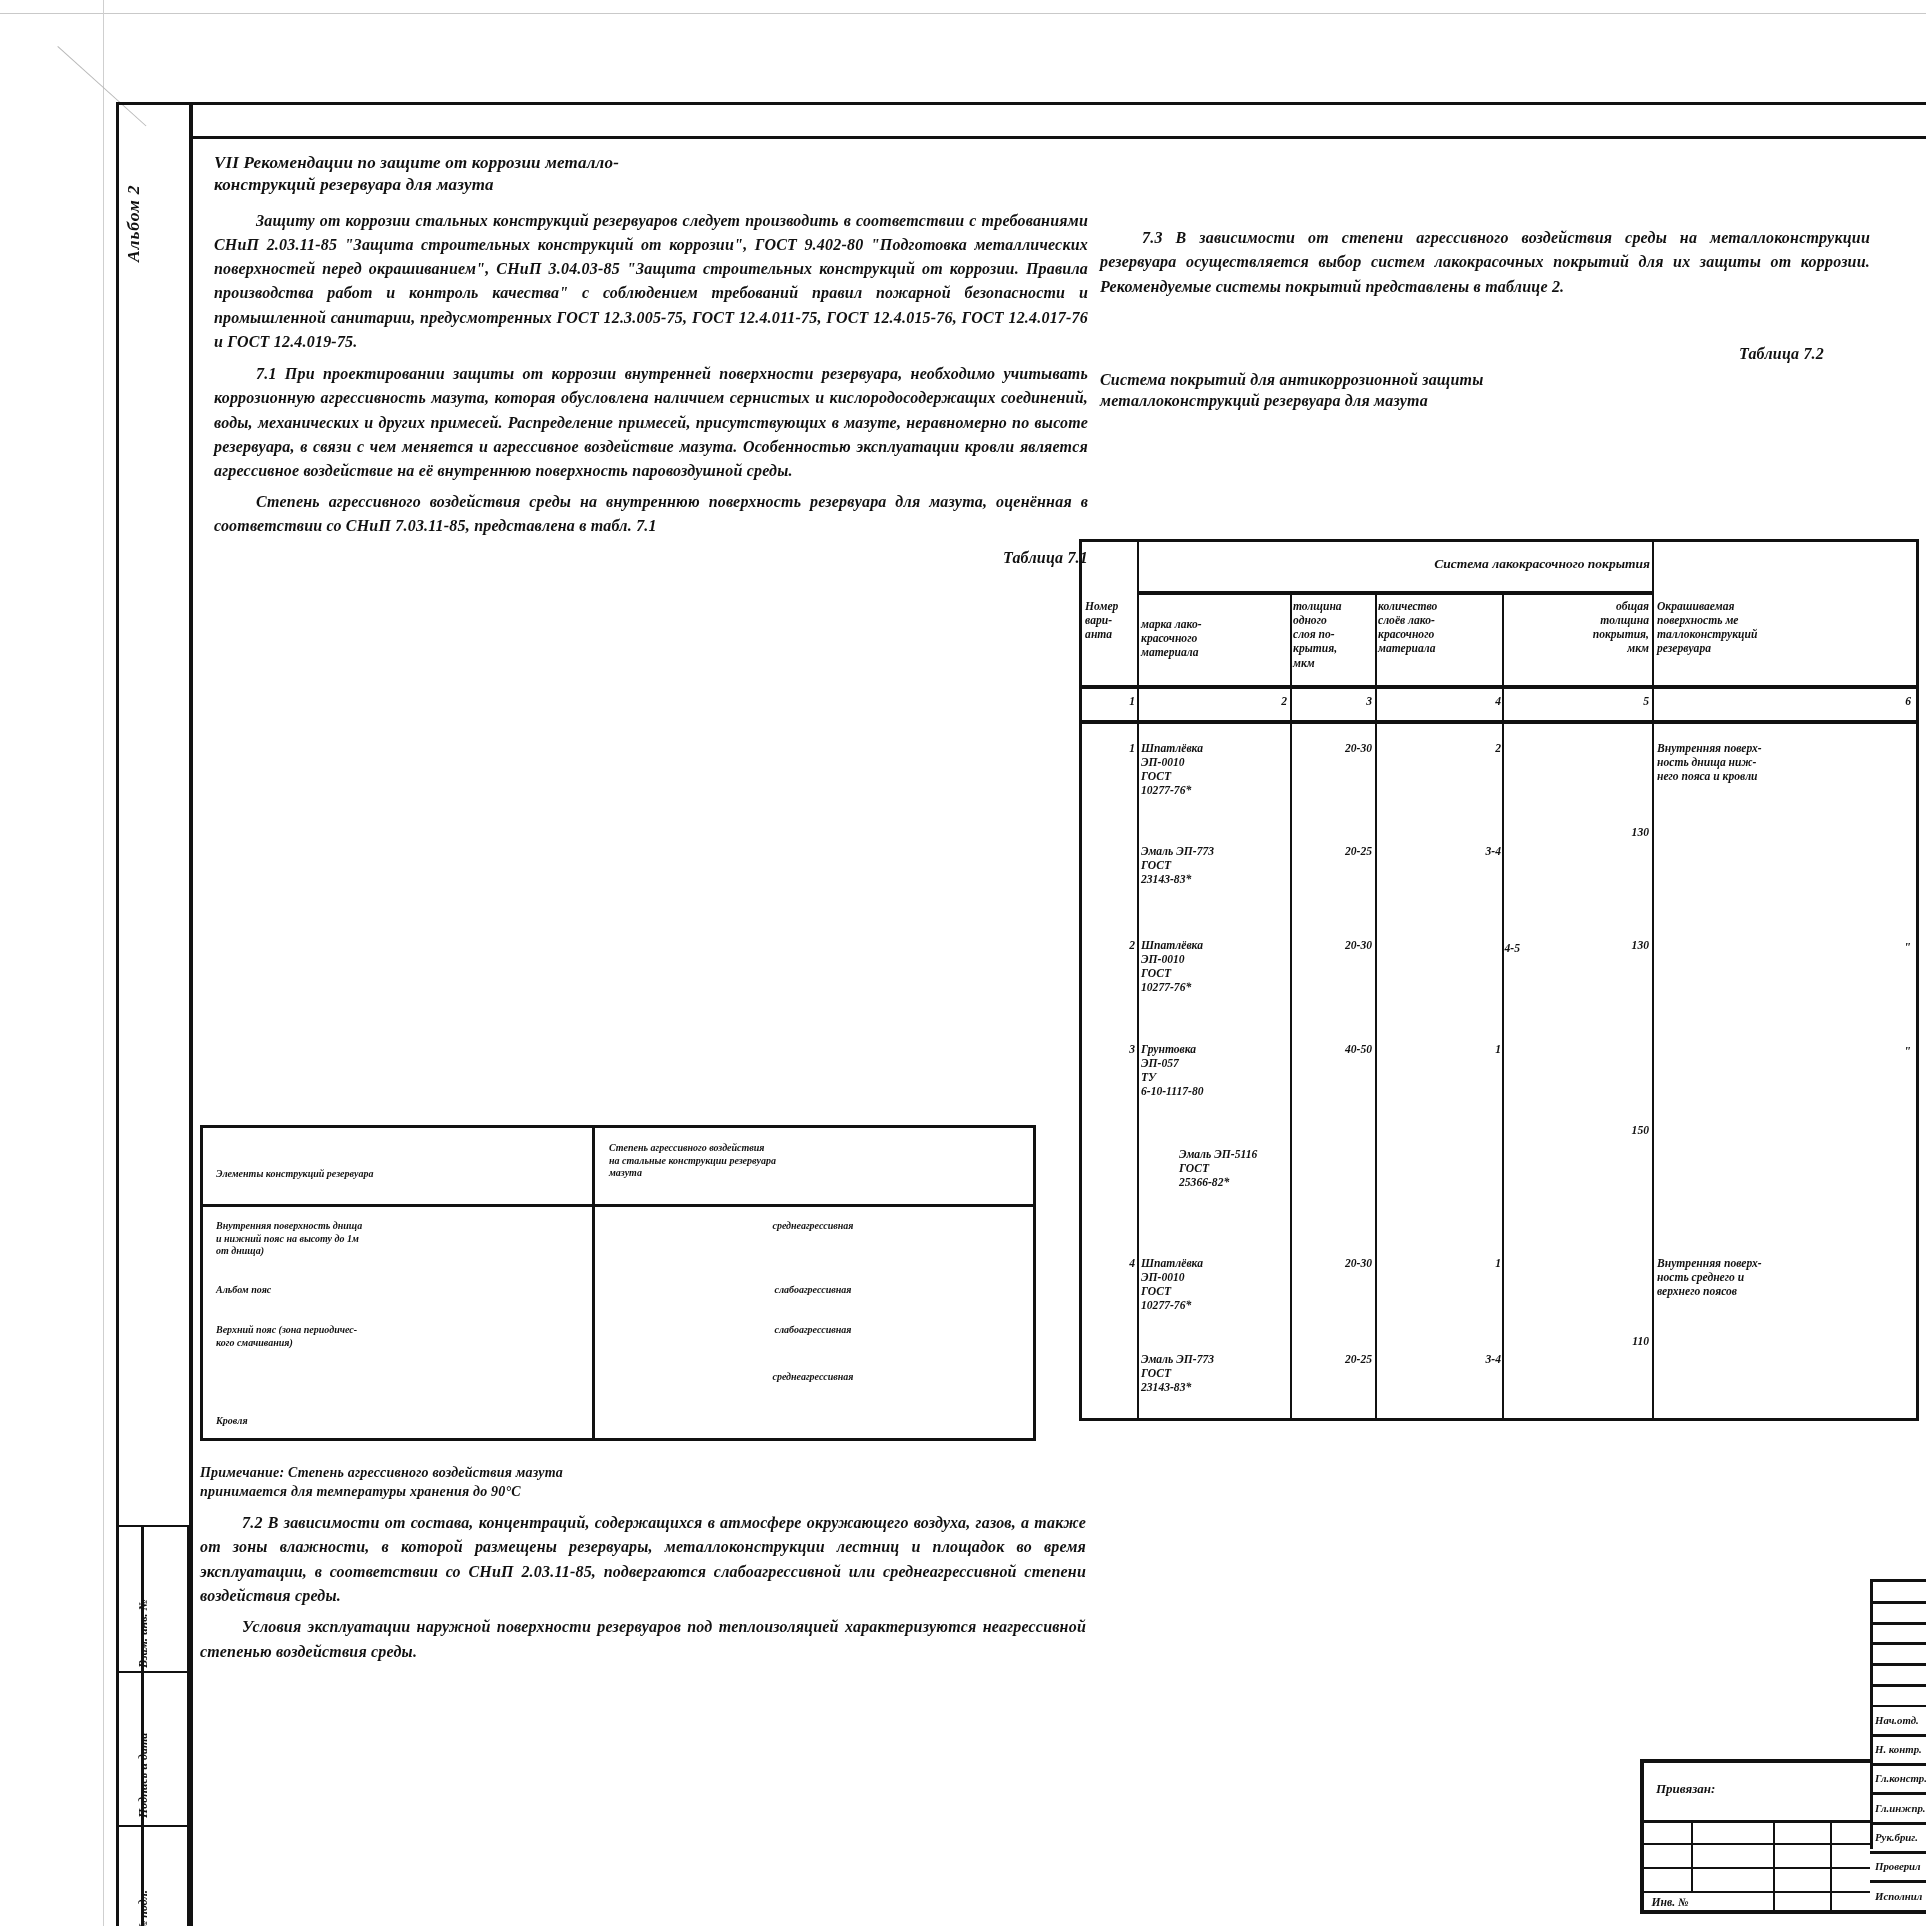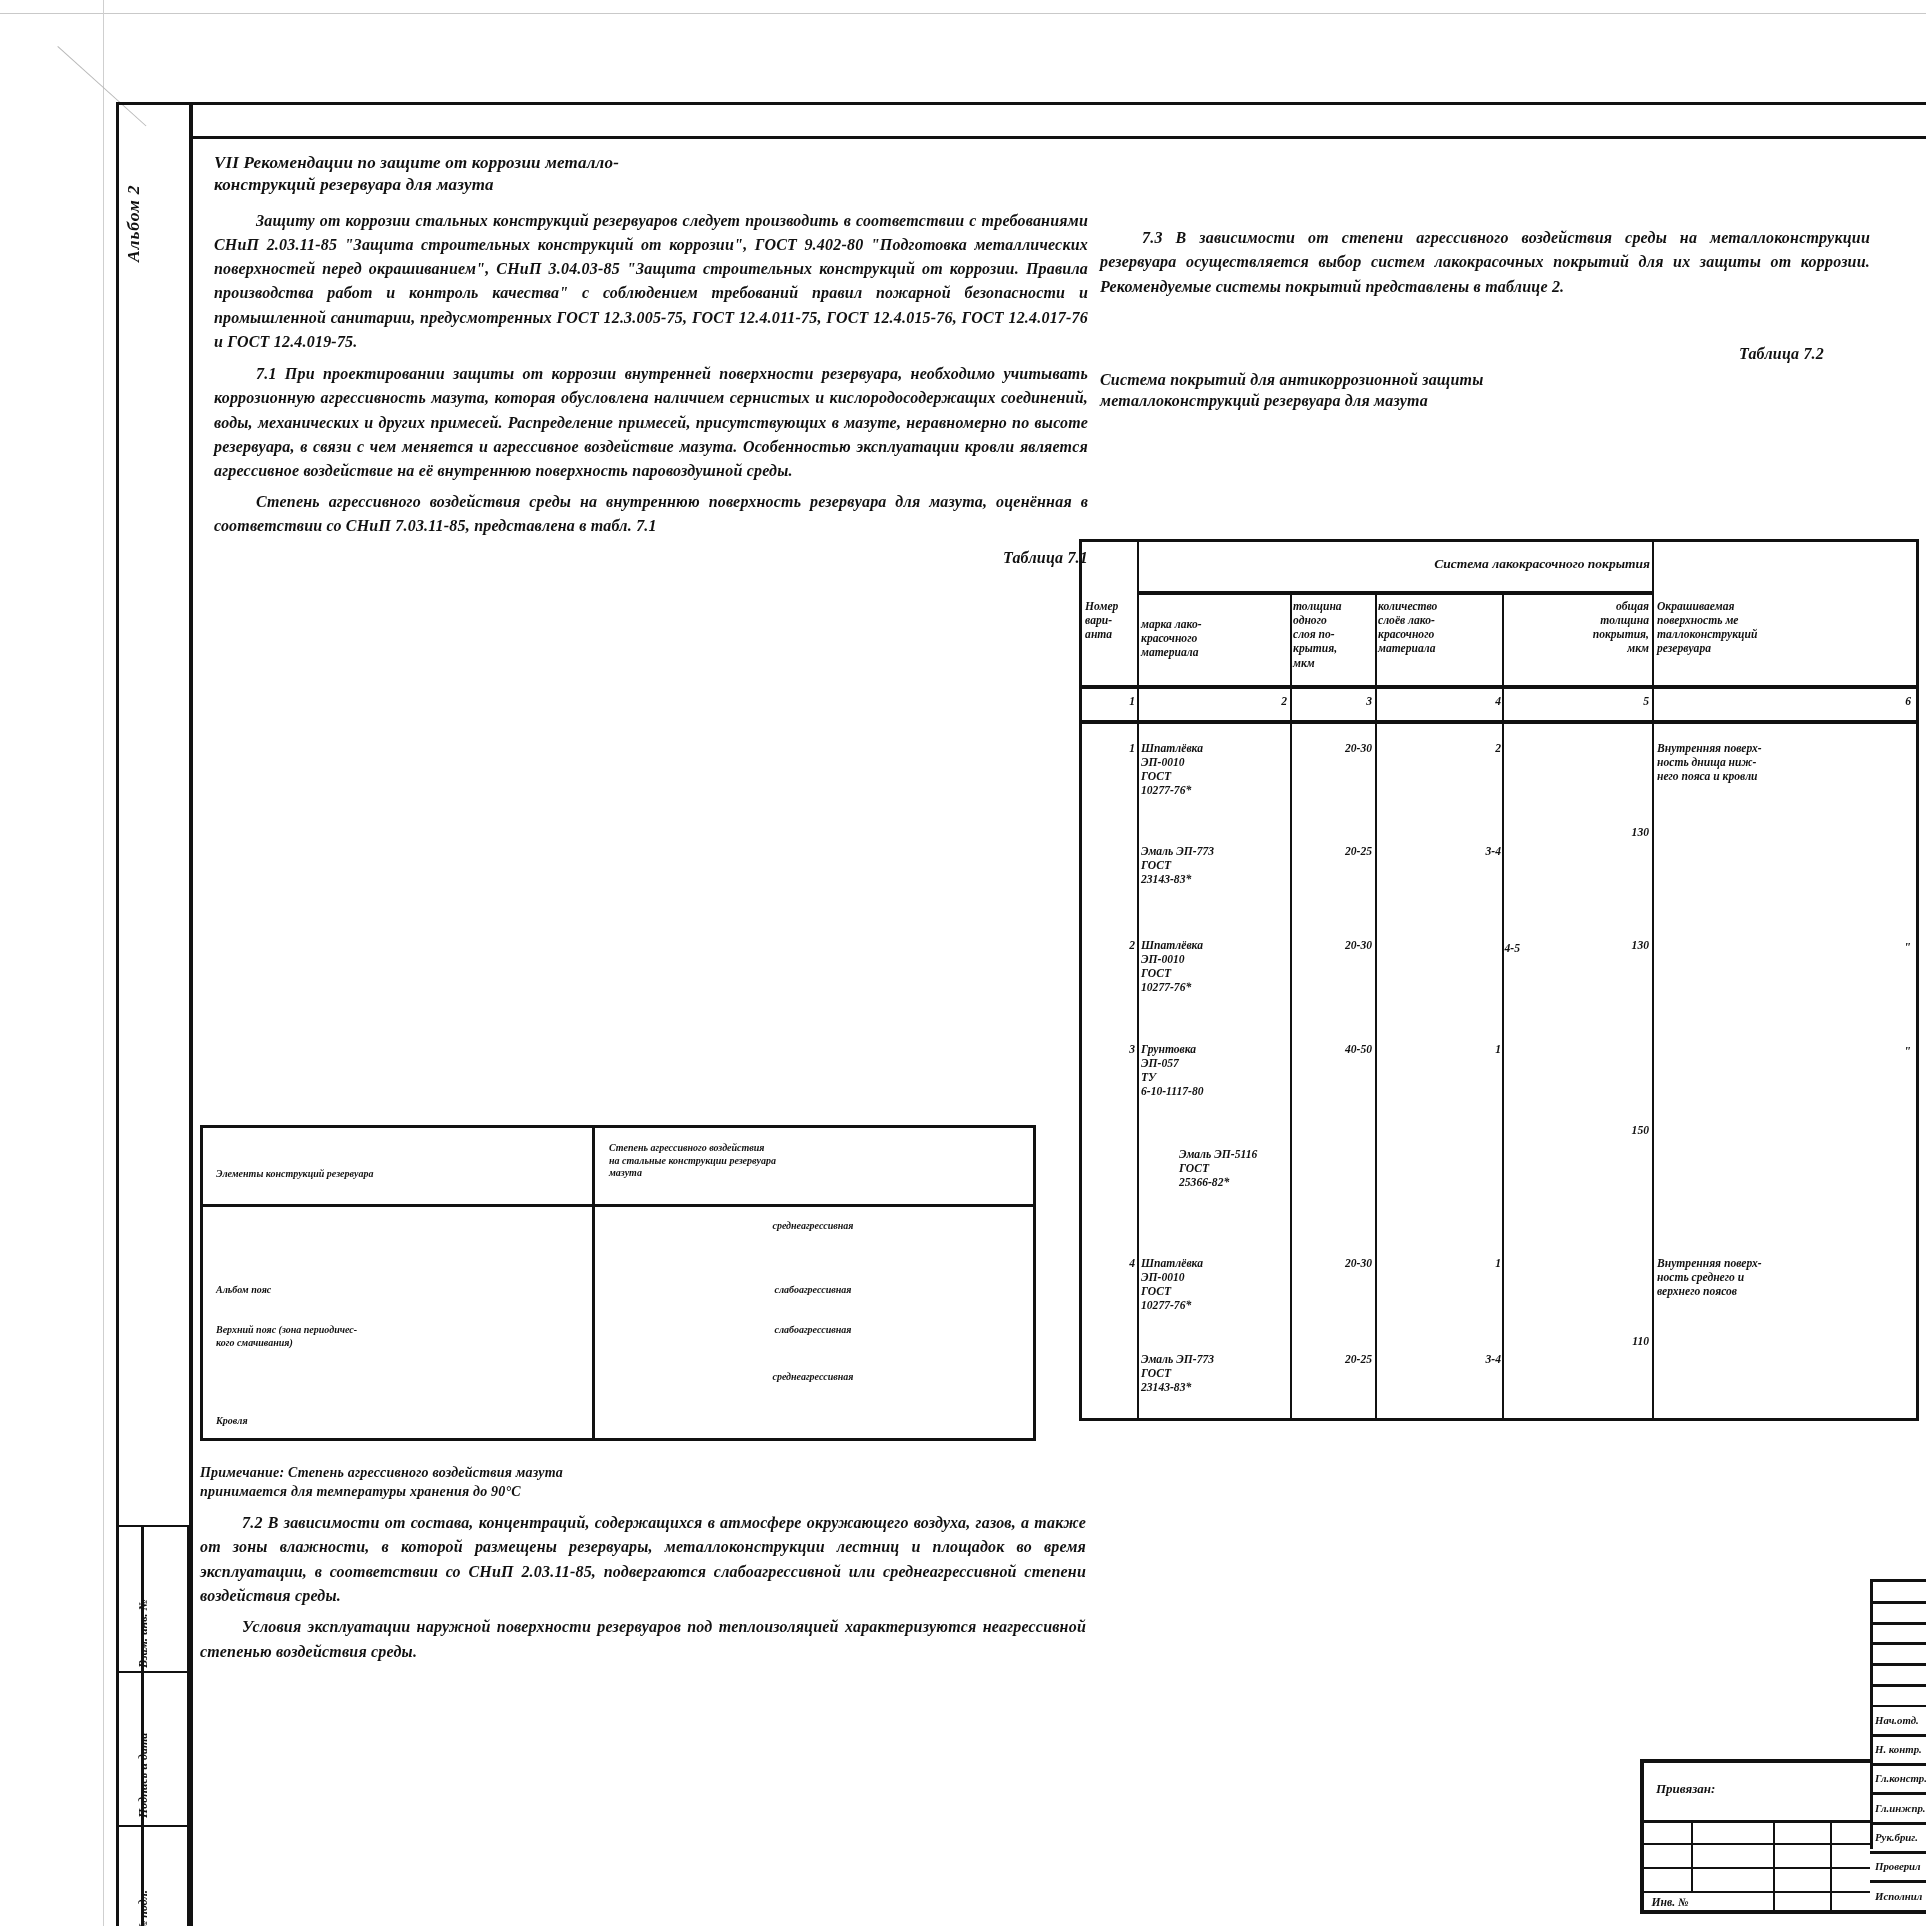--- a/index.html
+++ b/index.html
@@ -286,20 +286,23 @@
 
   <div class="t71">
     <div class="hdr-sep"></div>
     <div class="col-sep"></div>
 
     <div class="c" style="left:13px; top:40px; width:362px;">Элементы конструкций резервуара</div>
     <div class="c" style="left:406px; top:14px; width:408px;">Степень агрессивного воздействия
 на стальные конструкции резервуара
 мазута</div>
 
+    <div class="c" style="left:13px; top:92px; width:362px;">Внутренняя поверхность днища
+и нижний пояс на высоту до 1м
+от днища)</div>
     <div class="c" style="left:406px; top:92px; width:408px; text-align:center;">среднеагрессивная</div>
 
     <div class="c" style="left:13px; top:156px; width:362px;">Альбом пояс</div>
     <div class="c" style="left:406px; top:156px; width:408px; text-align:center;">слабоагрессивная</div>
 
     <div class="c" style="left:13px; top:196px; width:362px;">Верхний пояс (зона периодичес-
 кого смачивания)</div>
     <div class="c" style="left:406px; top:196px; width:408px; text-align:center;">слабоагрессивная</div>
 
     <div class="c" style="left:13px; top:243px; width:362px;margin-top:44px;">Кровля</div>

